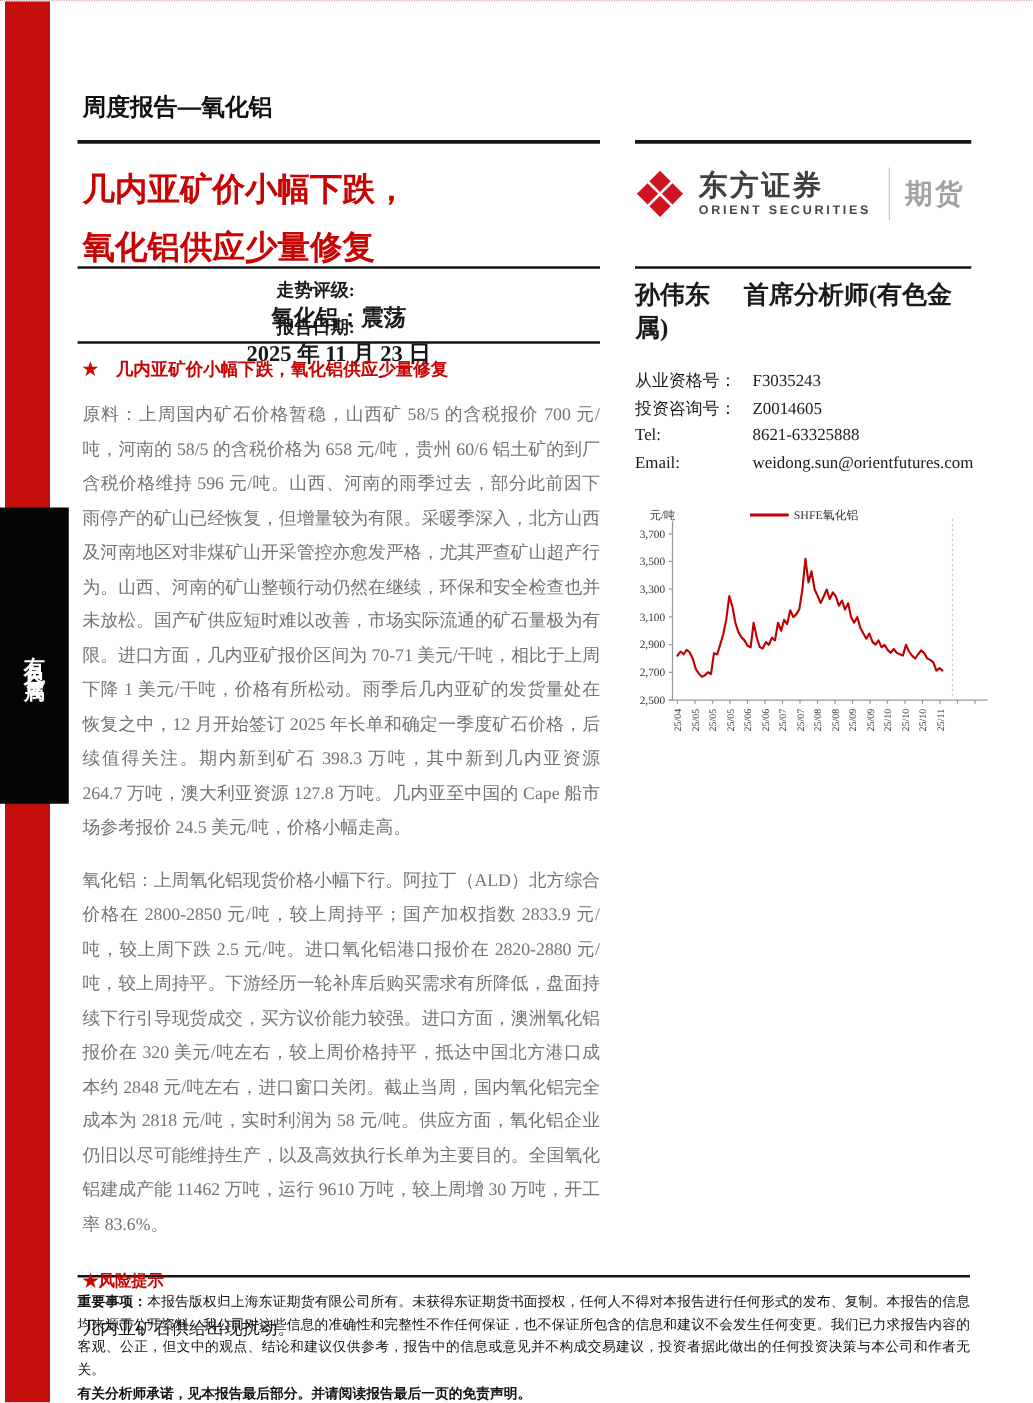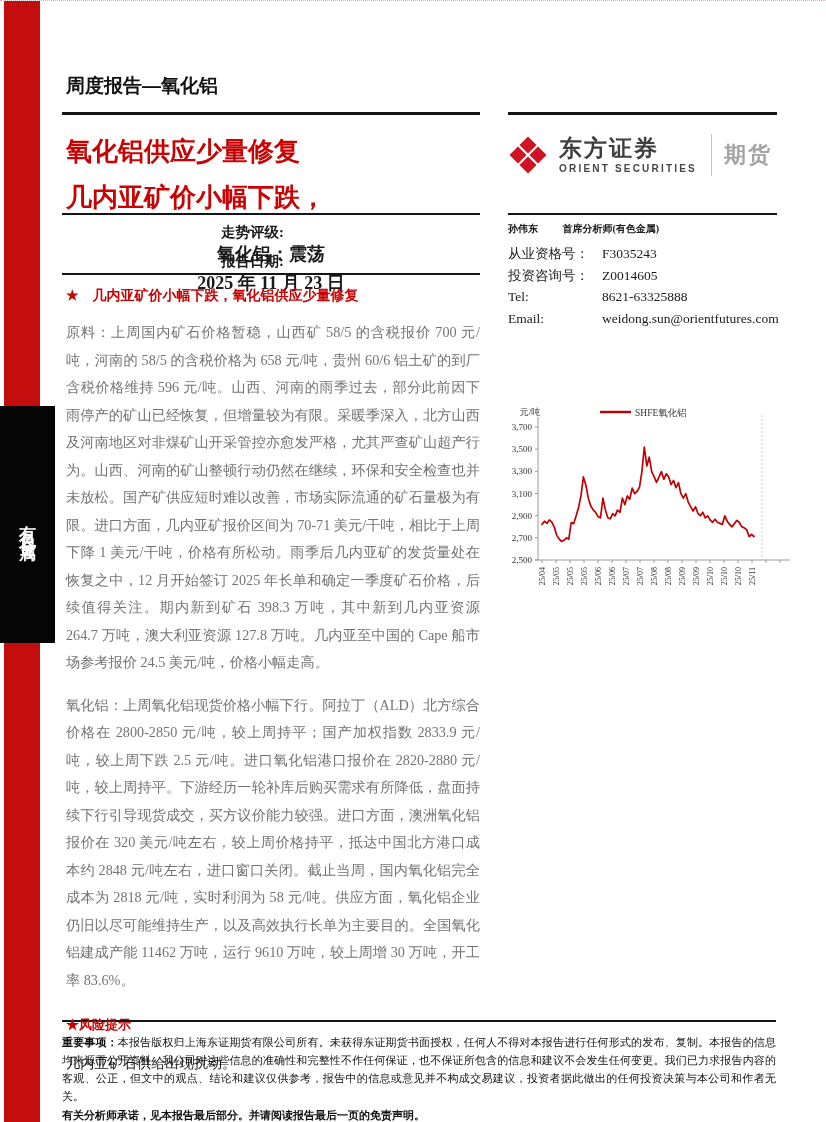--- a/index.html
+++ b/index.html
@@ -41,21 +41,21 @@
   .logo-icon{width:44px;height:44px;flex:none;}
   .logo-txt{margin-left:9px;}
   .logo-cn{font-family:"Liberation Sans","DejaVu Sans",sans-serif;font-weight:bold;font-size:23px;
            color:#3f3f3f;letter-spacing:2px;line-height:24px;}
   .logo-en{font-family:"Liberation Sans","DejaVu Sans",sans-serif;font-weight:bold;font-size:10px;
            color:#464646;letter-spacing:2.2px;margin-top:3px;}
   .logo-div{width:1px;height:42px;background:#cfc6b4;margin:0 12px 0 14px;}
   .logo-suffix{font-family:"Liberation Sans","DejaVu Sans",sans-serif;font-weight:bold;font-size:22px;
                color:#a3a3a3;letter-spacing:2px;}
   .analyst{position:absolute;left:508px;top:221px;width:272px;}
-  .an-name-row{font-weight:bold;font-size:10px;margin-bottom:7px;}
+  .an-name-row{font-weight:bold;font-size:20px;margin-bottom:18px;}
   .an-name{margin-right:22px;}
   .an-row{display:flex;font-size:13.5px;line-height:21.5px;}
   .an-label{width:94px;flex:none;}
   .an-value{flex:1;}
   .chart-title{position:absolute;left:506px;top:366px;font-weight:bold;font-size:14.5px;color:#111;}
   .chart-wrap{position:absolute;left:500px;top:396px;width:300px;height:205px;}
   
   .footer{position:absolute;left:62px;top:1032px;width:714px;font-size:11px;line-height:18px;
           text-align:justify;color:#111;}
   .footer .bold{font-weight:bold;}
@@ -74,22 +74,22 @@
   <div class="rule rl1"></div>
   <div class="rule rr1"></div>
   <div class="rule rl2"></div>
   <div class="rule rr2"></div>
   <div class="rule rl3"></div>
   <div class="rule rft"></div>
 
   <div class="doc-type">周度报告—氧化铝</div>
 
   <div class="main-title">
+    <div>几内亚矿价小幅下跌，</div>
     <div>氧化铝供应少量修复</div>
-    <div>几内亚矿价小幅下跌，</div>
   </div>
 
   <div class="rating-table">
     <div class="rt-row">
       <span class="rt-label">走势评级:</span>
       <span class="rt-value">氧化铝：震荡</span>
     </div>
     <div class="rt-row">
       <span class="rt-label">报告日期:</span>
       <span class="rt-value">2025 年 11 月 23 日</span>

